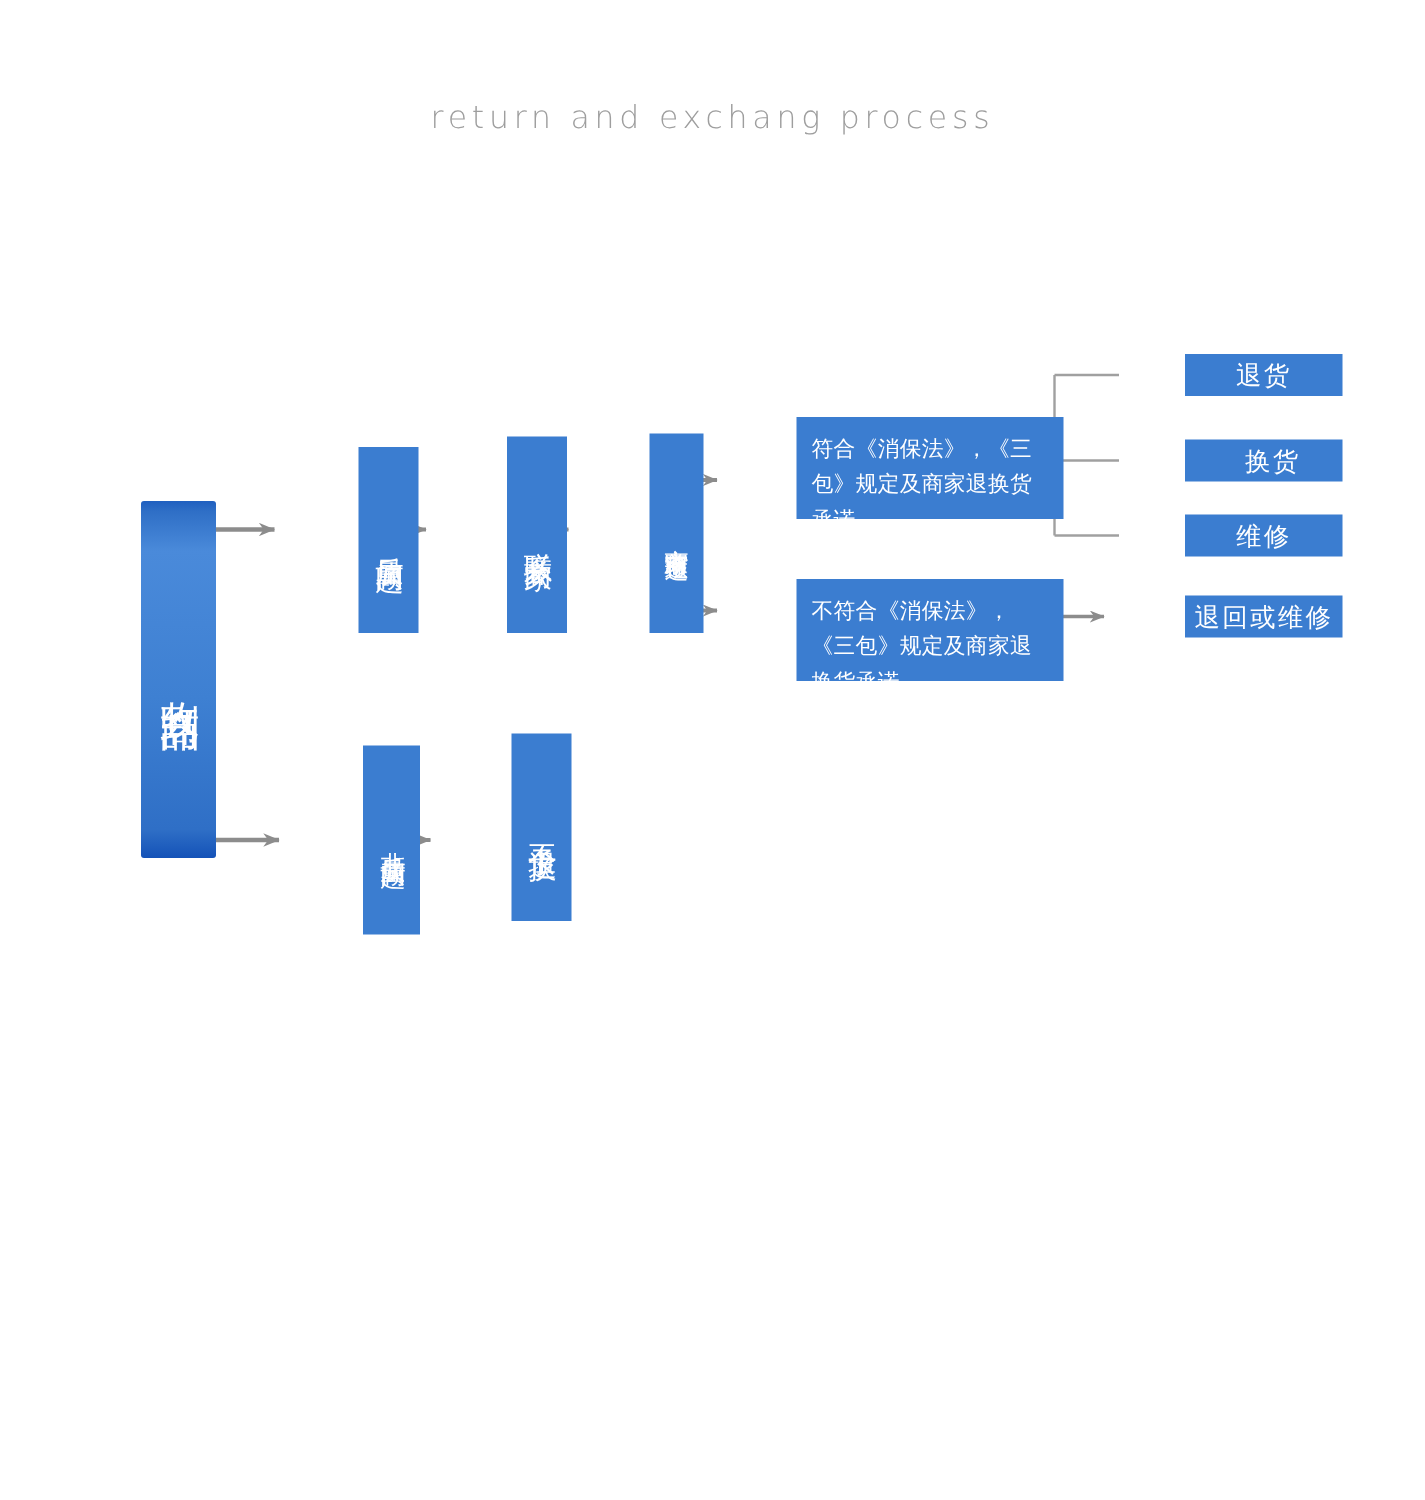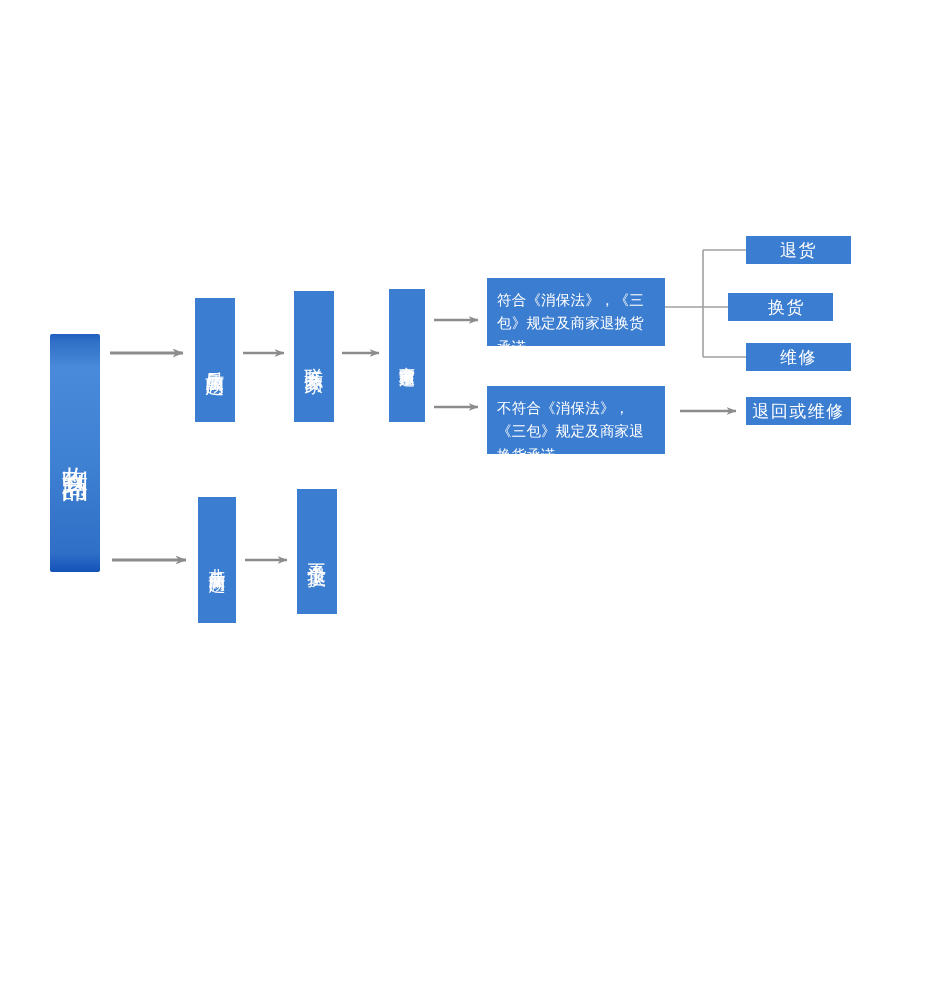--- a/index.html
+++ b/index.html
@@ -49,20 +49,21 @@
     width: 950px;
     height: 1000px;
   }
 
   .node {
     position: absolute;
     background: #3b7dd0;
     color: #ffffff;
     box-sizing: border-box;
     font-family: "DejaVu Sans", "Liberation Sans", sans-serif;
+    margin-left: 44px;
   }
 
   
   .v-node {
     display: flex;
     align-items: center;
     justify-content: center;
   }
   .v-node .vtext {
     writing-mode: vertical-rl;
@@ -115,20 +116,21 @@
     top: 0;
     width: 950px;
     height: 1000px;
     pointer-events: none;
   }
 </style>
 </head>
 <body>
 
 <div id="header">
+  <div id="subtitle">return  and exchang process</div>
 </div>
 
 <div id="flow">
 
   <svg id="wires" viewBox="0 0 950 1000" width="950" height="1000">
     <defs>
       <marker id="ah" markerWidth="11" markerHeight="9" refX="10.5" refY="4.5" orient="auto" markerUnits="userSpaceOnUse">
         <path d="M0,0 L11,4.5 L0,9 L3.3,4.5 Z" fill="#8c8c8c"></path>
       </marker>
       <marker id="ahs" markerWidth="10" markerHeight="8" refX="9.5" refY="4" orient="auto" markerUnits="userSpaceOnUse">
@@ -174,21 +176,21 @@
   <div class="node v-node" style="left:389px; top:289px; width:36px; height:133px;">
     <span class="vtext" style="font-size:16px; letter-spacing:1px;">商家审核通过</span>
   </div>
 
   <div class="node p-node" style="left:487px; top:278px; width:178px; height:68px;">符合《消保法》，《三包》规定及商家退换货承诺</div>
 
   <div class="node p-node" style="left:487px; top:386px; width:178px; height:68px;">不符合《消保法》，《三包》规定及商家退换货承诺</div>
 
   <div class="node s-node" style="left:746px; top:236px; width:105px; height:28px;">退货</div>
 
-  <div class="node s-node" style="left:728px; top:293px; width:105px; height:28px;padding-left:12px;">换货</div>
+  <div class="node s-node" style="left:746px; top:293px; width:105px; height:28px;padding-left:12px;">换货</div>
 
   <div class="node s-node" style="left:746px; top:343px; width:105px; height:28px;">维修</div>
 
   <div class="node s-node" style="left:746px; top:397px; width:105px; height:28px;text-align:right;">退回或维修</div>
 
   <div class="node v-node" style="left:198px; top:497px; width:38px; height:126px;">
     <span class="vtext" style="font-size:17px;">非质量问题</span>
   </div>
 
   <div class="node v-node" style="left:297px; top:489px; width:40px; height:125px;">

